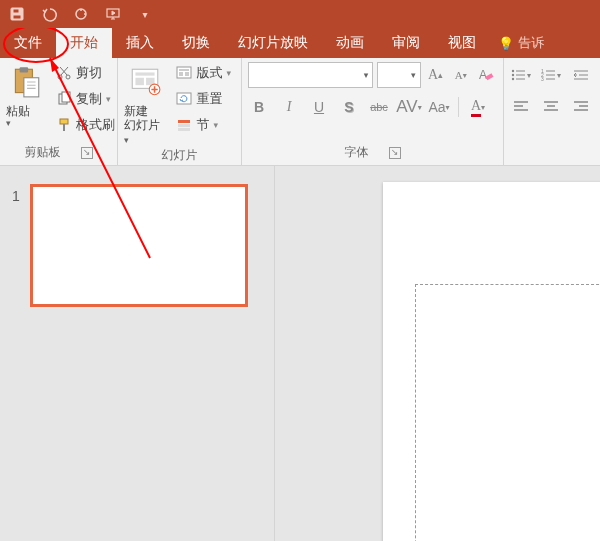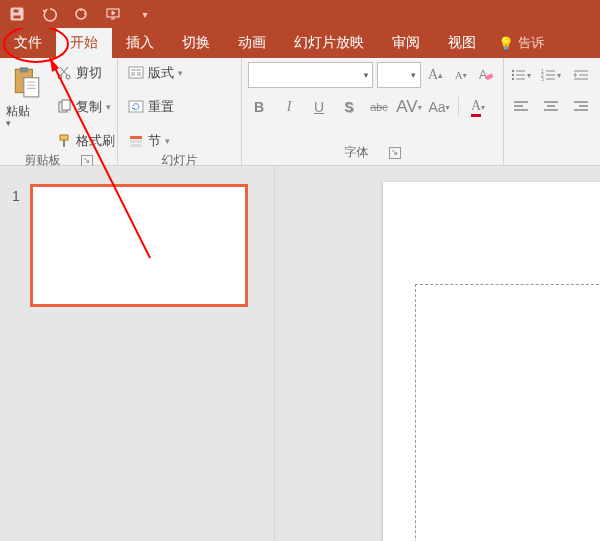--- a/index.html
+++ b/index.html
@@ -22,21 +22,21 @@
   .group { border-right: 1px solid #d4d4d4; padding: 4px 6px 2px 6px; display: flex; flex-direction: column; justify-content: space-between; }
   .group-body { display: flex; gap: 6px; align-items:flex-start; }
   .group-label { text-align: center; font-size: 12px; color: #666; padding-bottom:2px; display:flex; justify-content:center; align-items:center; gap:20px;}
   .group-label .launcher { width:12px; height:12px; border:1px solid #999; font-size:9px; line-height:9px; text-align:center; color:#888; cursor:pointer;}
 
   .big-btn { width: 44px; cursor:pointer; }
   .big-btn .icon-box { width:40px; height:40px; margin:0 auto 2px auto; display:flex; align-items:center; justify-content:center;}
   .big-btn .lbl { font-size:12px; line-height:14px; }
   .big-btn .dd { font-size:9px; color:#666;}
 
-  .stack { display:flex; flex-direction:column; gap:12px; }
+  .stack { display:flex; flex-direction:column; gap:4px; }
   .small-btn { display:flex; align-items:center; gap:4px; height:22px; padding:0 4px; cursor:pointer; white-space:nowrap;}
   .small-btn svg { width:16px; height:16px; }
 
   .font-row1 { display:flex; align-items:center; gap:4px; margin-bottom:8px;}
   .font-row2 { display:flex; align-items:center; gap:8px; color:#888;}
   .combo { height:26px; border:1px solid #bfbfbf; background:#fff; display:flex; align-items:center; justify-content:flex-end; padding:0 4px; cursor:pointer;}
   .combo.font { width:128px;}
   .combo.size { width:44px;}
   .combo .caret { font-size:9px; color:#666;}
   .ic { width:22px; height:22px; display:flex; align-items:center; justify-content:center; cursor:pointer; font-size:14px; color:#888;}
@@ -88,22 +88,22 @@
       </svg>
   </div>
   <div class="qat-btn" style="font-size:10px;">▾</div>
 </div>
 
 <div class="tabs">
   <div class="tab file">文件</div>
   <div class="tab active">开始</div>
   <div class="tab">插入</div>
   <div class="tab">切换</div>
+  <div class="tab">幻灯片放映</div>
   <div class="tab">动画</div>
-  <div class="tab">幻灯片放映</div>
   <div class="tab">审阅</div>
   <div class="tab">视图</div>
   <div class="tell-me">
     <span>💡</span>
     <span>告诉</span>
   </div>
 </div>
 
 <div class="ribbon">
 
@@ -148,20 +148,33 @@
       </div>
     </div>
     <div class="group-label">
       <span>剪贴板</span>
       <span class="launcher">↘</span>
     </div>
   </div>
 
   <div class="group" style="width:124px">
     <div class="group-body">
+      <div class="big-btn" style="width:50px">
+        <div class="icon-box">
+          <svg viewBox="0 0 32 32" width="34" height="34">
+              <rect x="4" y="4" width="24" height="18" fill="#fff" stroke="#bbb"></rect>
+              <rect x="7" y="7" width="18" height="3" fill="#ddd"></rect>
+              <rect x="7" y="12" width="8" height="7" fill="#ddd"></rect>
+              <rect x="17" y="12" width="8" height="7" fill="#ddd"></rect>
+              <circle cx="25" cy="23" r="5" fill="#fff" stroke="#e8653f"></circle>
+              <path d="M25 20v6M22 23h6" stroke="#e8653f" stroke-width="1.5"></path>
+            </svg>
+        </div>
+        <div class="lbl"><span>新建</span><br><span>幻灯片</span> <span class="dd">▾</span></div>
+      </div>
       <div class="stack">
         <div class="small-btn">
           <svg viewBox="0 0 16 16">
               <rect x="1" y="2" width="14" height="11" fill="#fff" stroke="#999"></rect>
               <rect x="3" y="4" width="10" height="2" fill="#ccc"></rect>
               <rect x="3" y="7" width="4" height="4" fill="#ccc"></rect>
               <rect x="9" y="7" width="4" height="4" fill="#ccc"></rect>
             </svg>
           <span>版式</span>
             <span style="font-size:9px;color:#888">▾</span>

